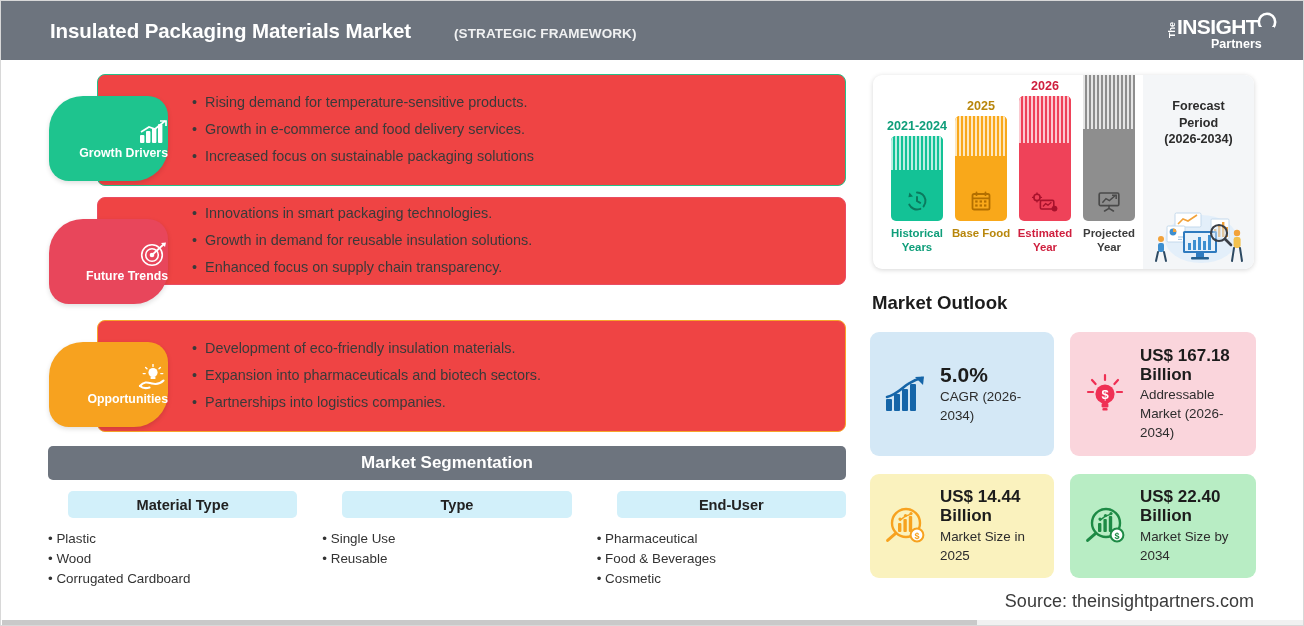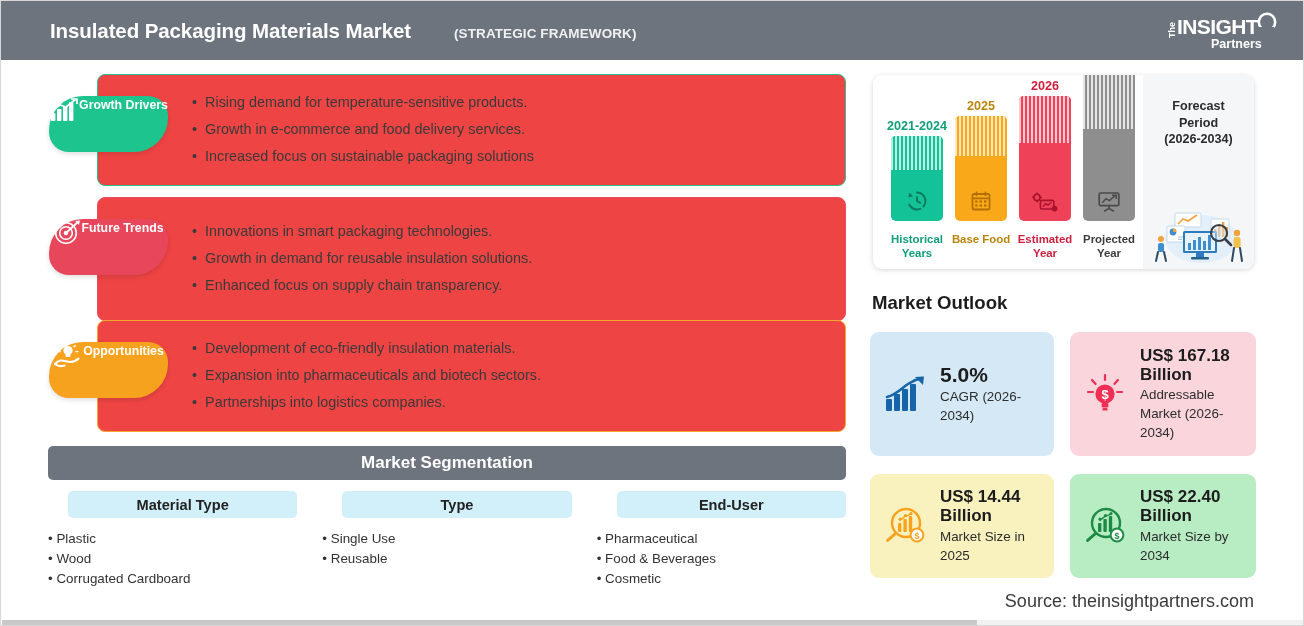--- a/index.html
+++ b/index.html
@@ -42,44 +42,44 @@
     width: 124px; height: 42px;
   }
   .panel-box {
     position: absolute;
     left: 96px;
     width: 749px;
     border-radius: 8px;
     background: #ef4444;
   }
   #box-growth  { top: 73px;  height: 112px; border: 1.3px solid #26c08a; }
-  #box-trends  { top: 196px; height: 124px; border: 1.3px solid #ea4c62; }
+  #box-trends  { top: 196px; height: 88px; border: 1.3px solid #ea4c62; }
   #box-opps    { top: 319px; height: 112px; border: 1.3px solid #f7a52b; }
 
   .bullets {
     position: absolute; left: 0; top: 0; height: 100%;
     padding-left: 94px;
     display: flex; flex-direction: column; justify-content: center;
     gap: 11px;
   }
   .bullet {
     font-size: 14.4px; color: #3a3a3a;
     line-height: 1.1; white-space: nowrap;
   }
   .bullet::before {
     content: "•"; margin-right: 8px; color: #3a3a3a;
   }
 
   
   .badge {
     position: absolute; left: 48px;
-    width: 119px; height: 56px;
+    width: 119px; height: 85px;
     border-radius: 34px 20px 34px 20px;
-    display: flex; flex-direction: row;
-    align-items: flex-start; justify-content: center;
+    display: flex; flex-direction: column;
+    align-items: flex-end; justify-content: center;
     box-shadow: 0 2px 5px rgba(0,0,0,0.13);
     z-index: 4;
   }
   .badge-label {
     color: #ffffff; font-size: 12.3px; font-weight: bold;
     white-space: nowrap; margin-top: 2px;
   }
   .badge-icon { height: 26px; display:flex; align-items:flex-end; }
   #badge-growth { top: 95px;  background: #1ec48e; }
   #badge-trends { top: 218px; background: #e8465b; }
@@ -145,21 +145,21 @@
   .bar-year {
     position: absolute; left: -13px; bottom: 100%;
     width: 78px; text-align: center;
     font-size: 12.6px; font-weight: bold;
     margin-bottom: 3px; white-space: nowrap;
   }
   .bar-caption {
     position: absolute; left: -12px; top: 100%;
     width: 76px; text-align: center;
     font-size: 11.4px; font-weight: bold; line-height: 1.26;
-    margin-top: 11px;
+    margin-top: 5px;
   }
   #forecast-right {
     position: relative; width: 111px; height: 100%;
     background: #f4f6f8;
     border-radius: 0 9px 9px 0;
   }
   #forecast-right-title {
     position: absolute; left: 0; top: 23px; width: 100%;
     text-align: center; font-size: 12.6px; font-weight: bold;
     color: #2c2c2c; line-height: 1.33; white-space: pre-line;

